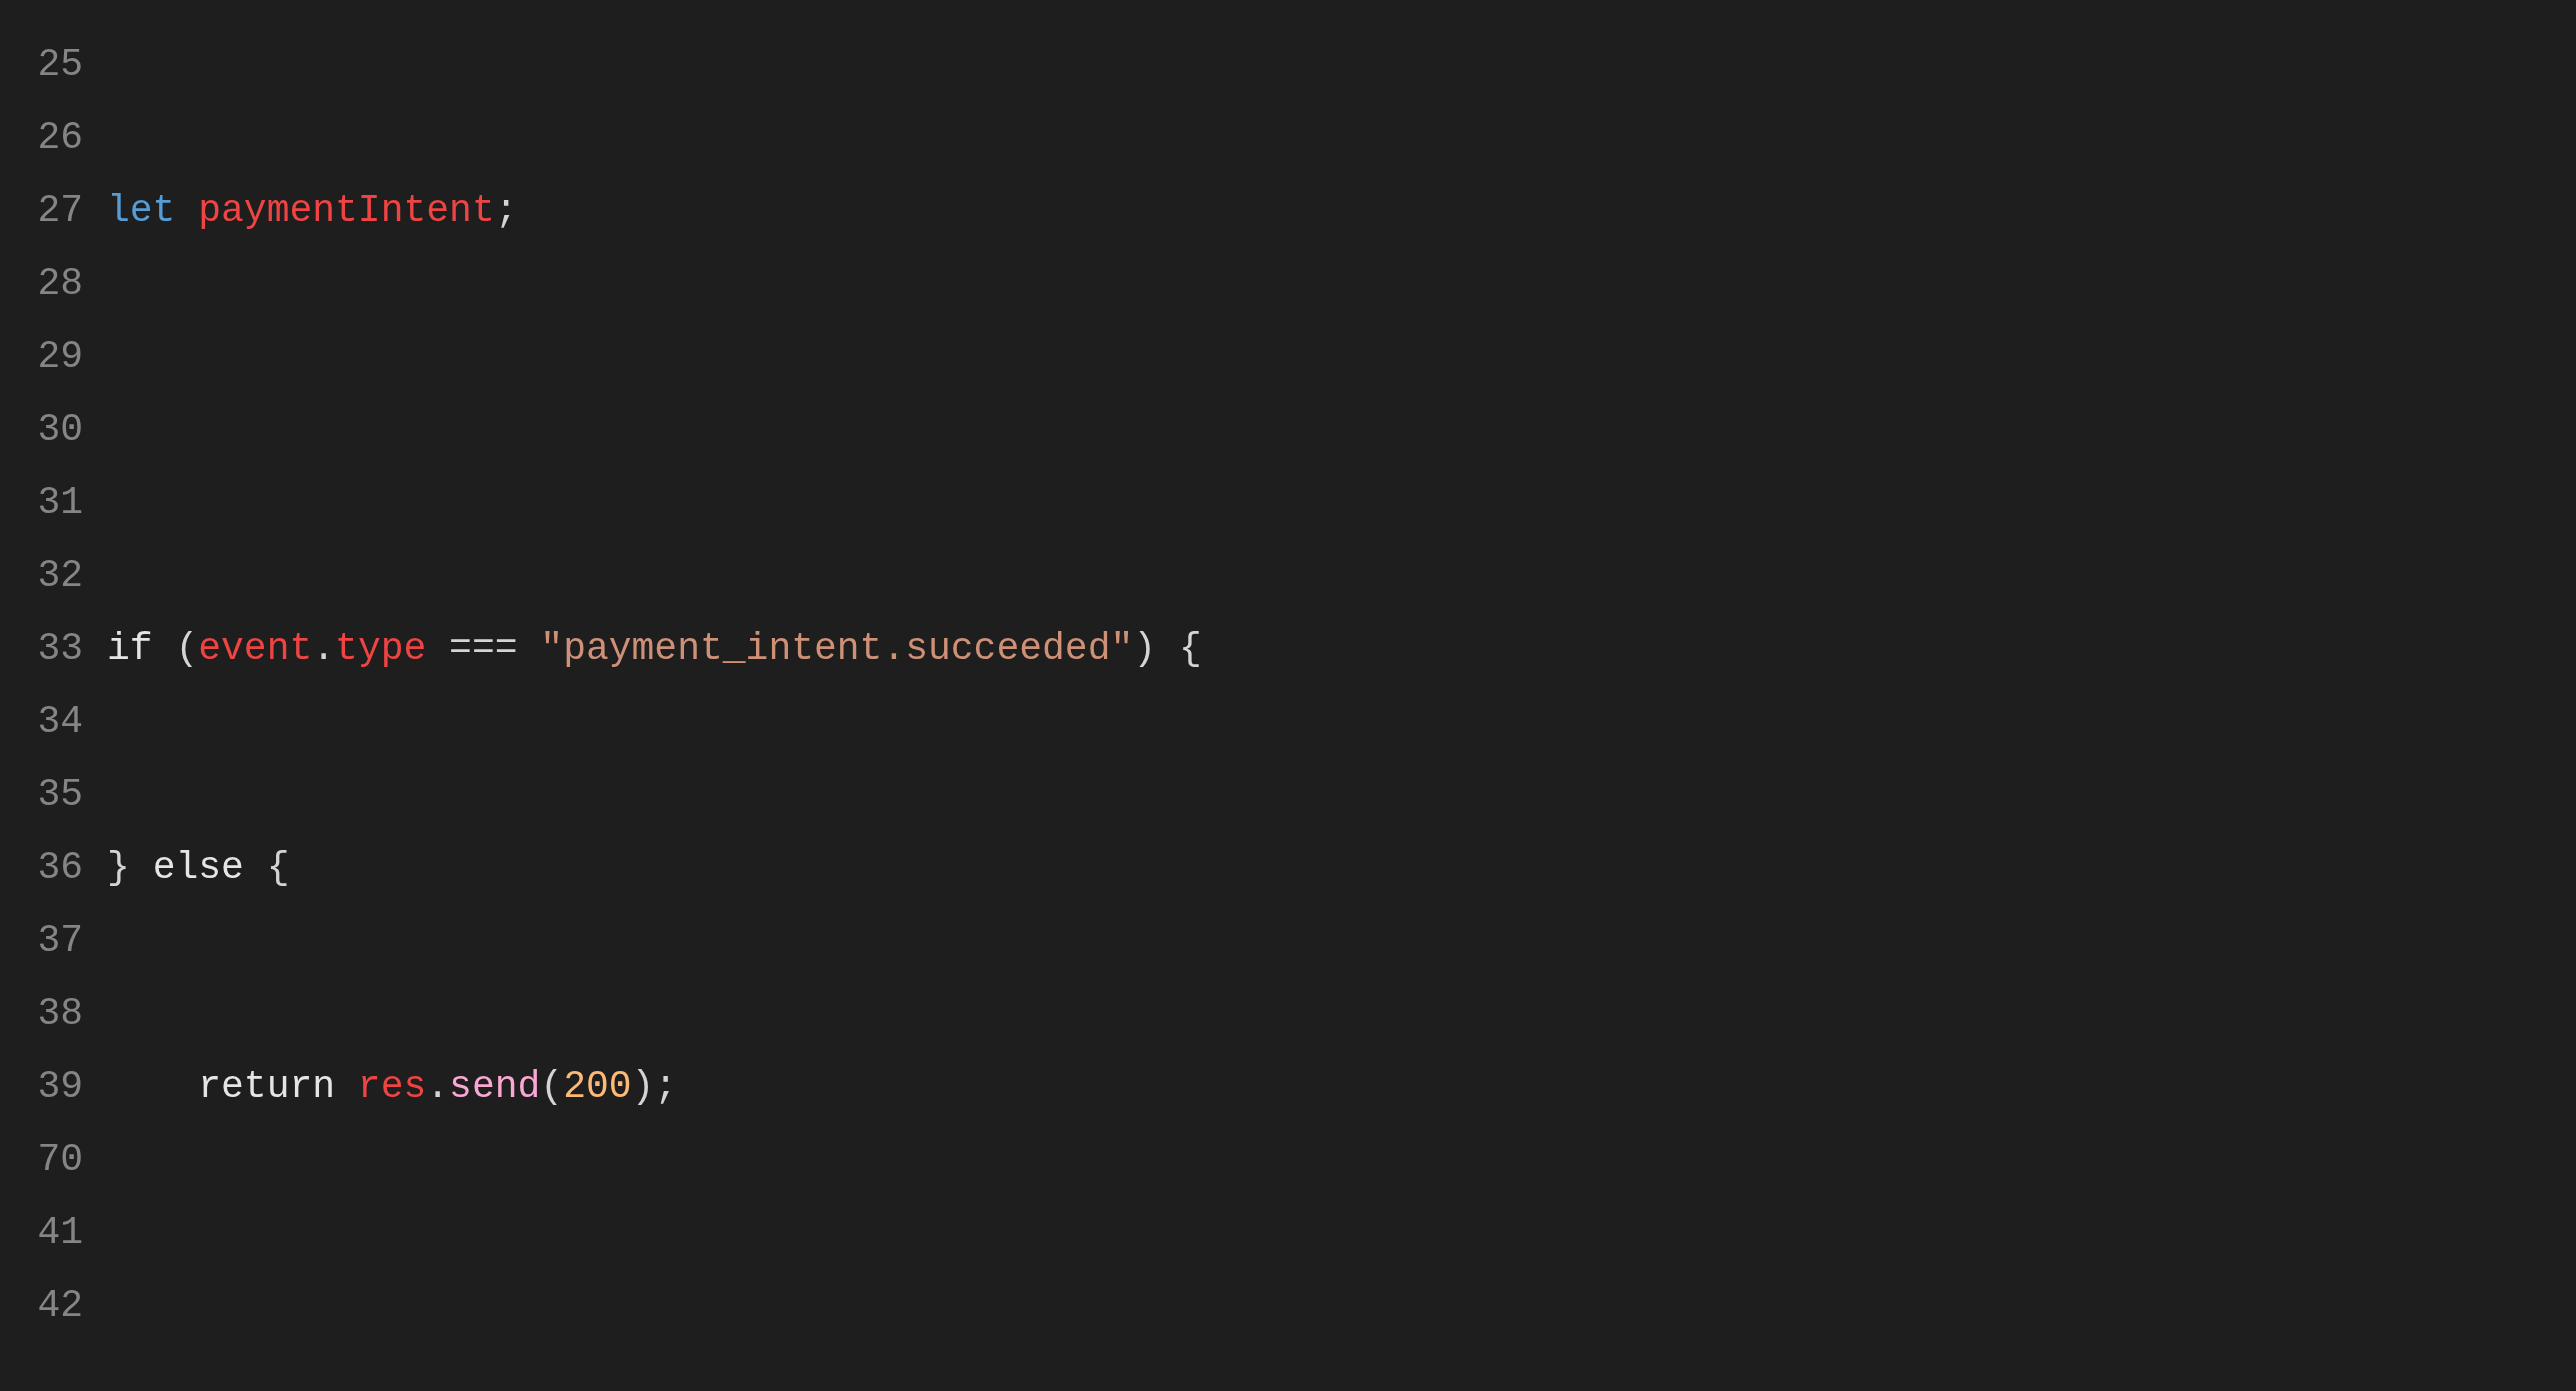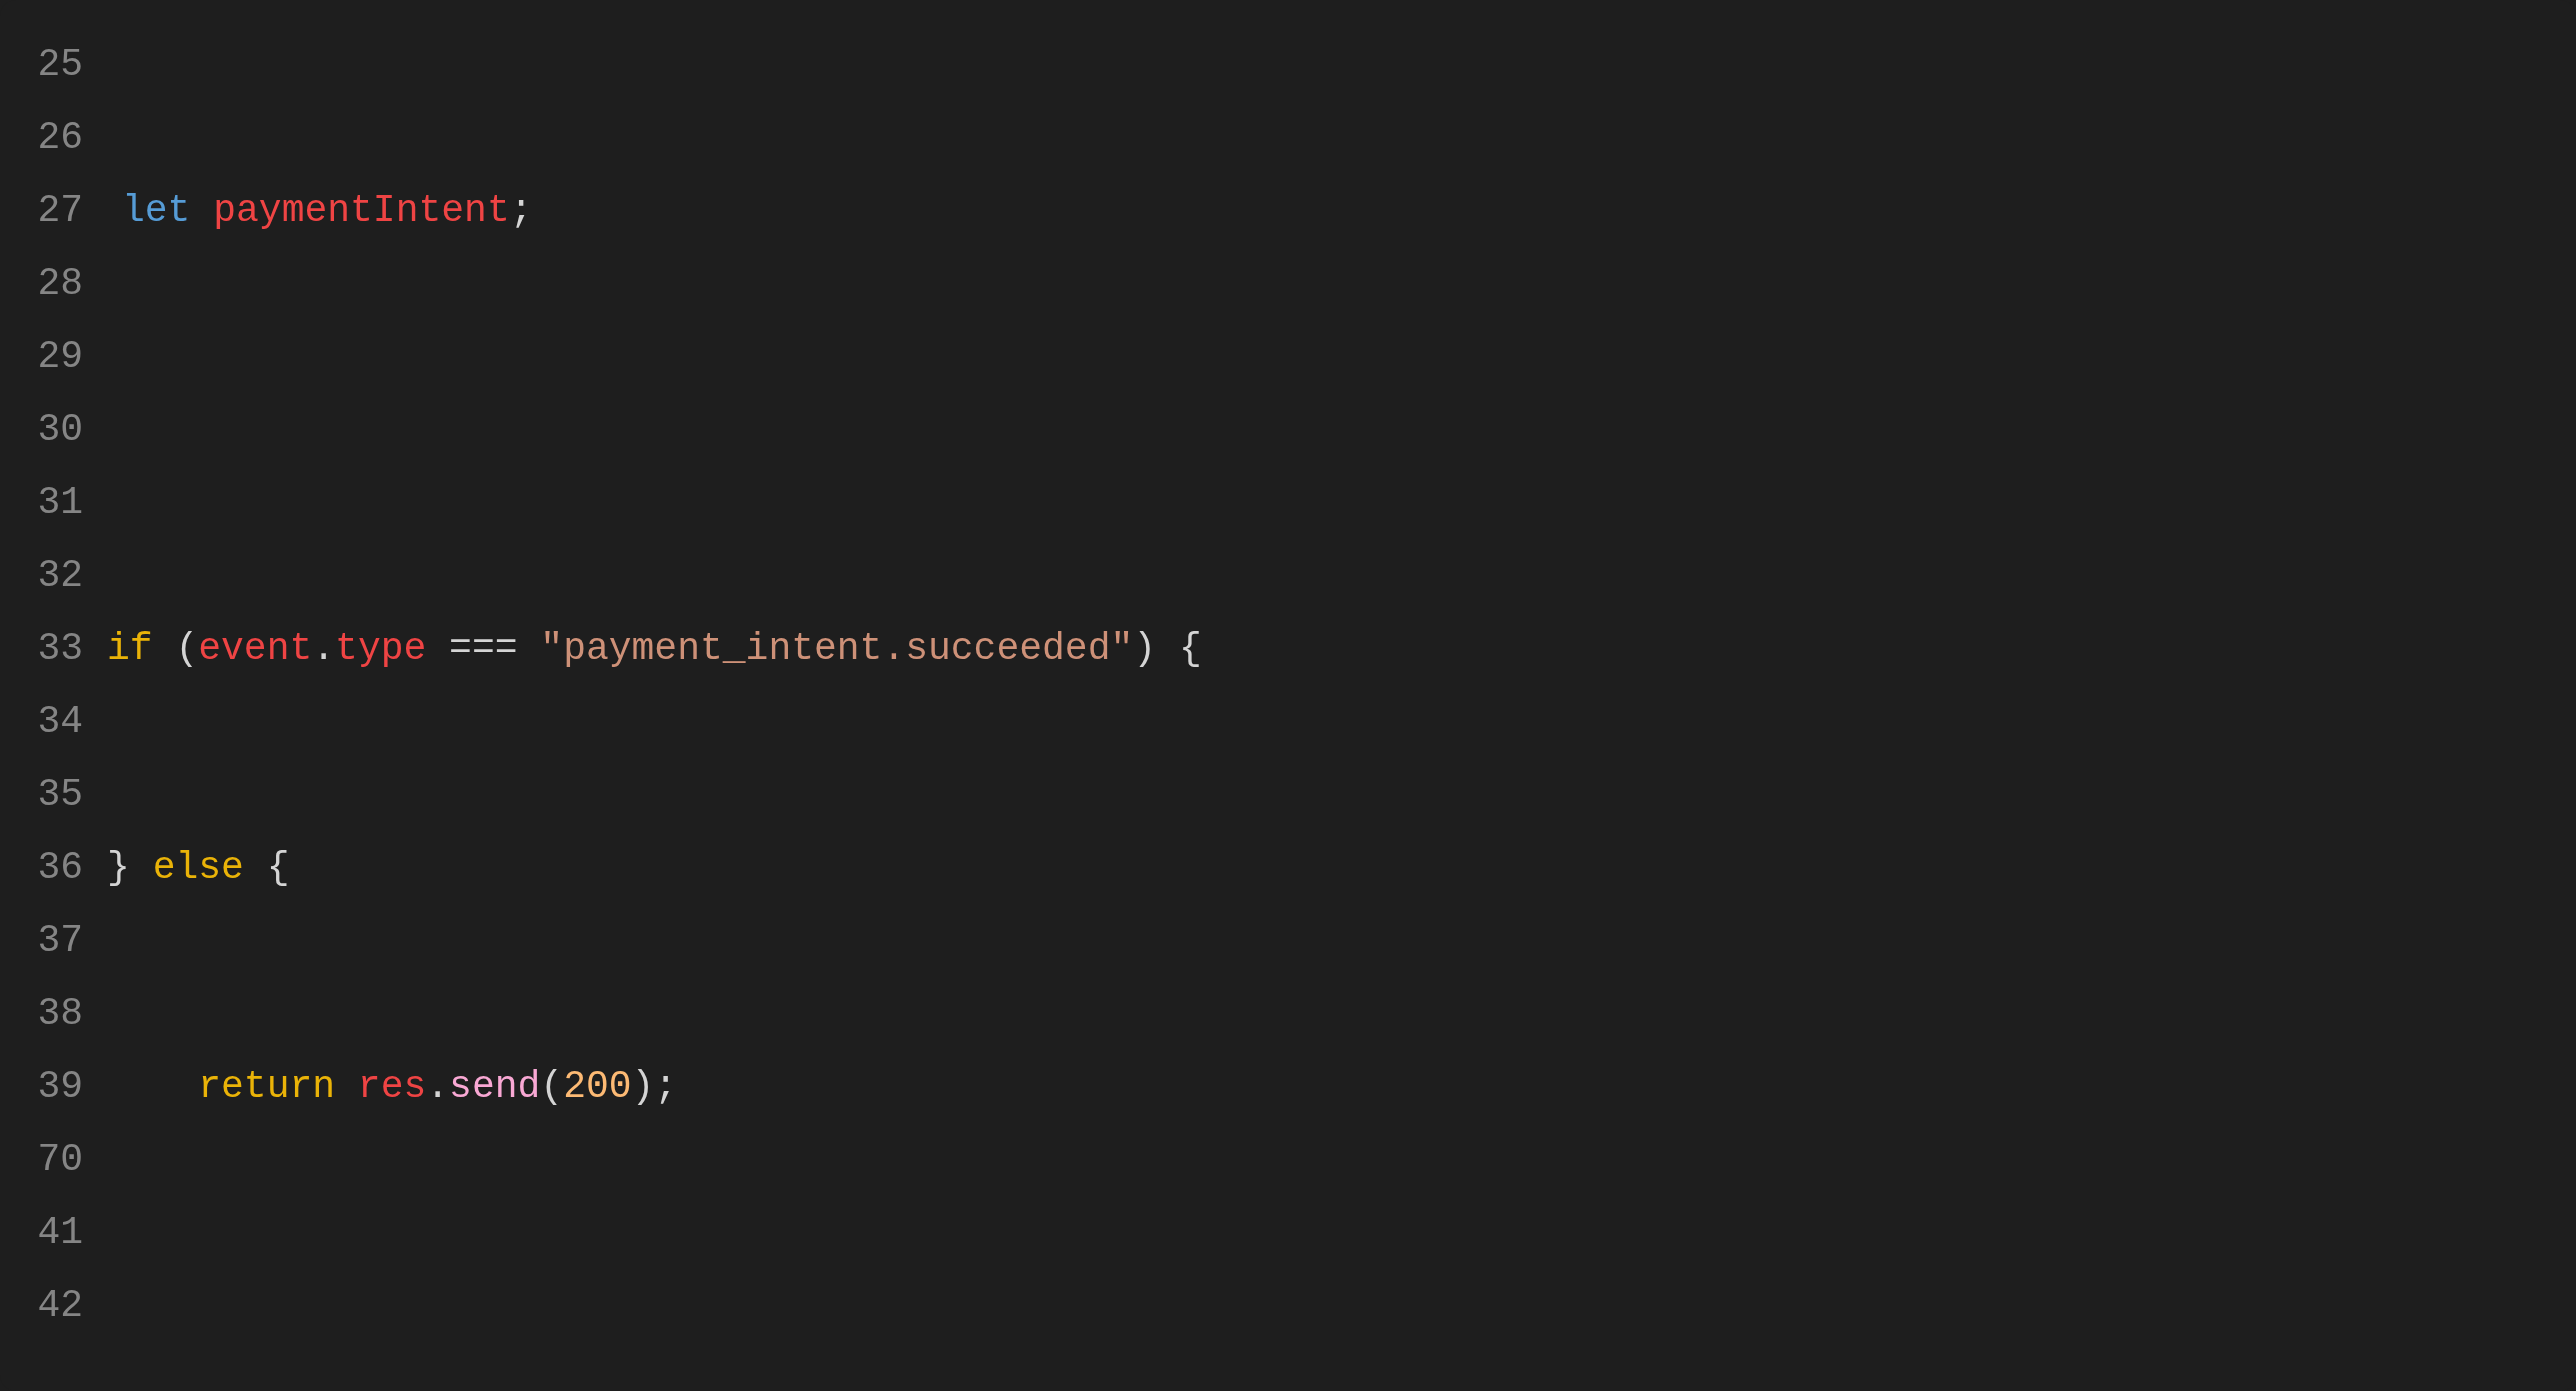--- a/index.html
+++ b/index.html
@@ -37,22 +37,22 @@
   }
   .code {
     flex: 1 1 auto;
     white-space: pre;
     color: #d4d4d4;
   }
   .code .row {
     display: block;
     height: 73px;
   }
-  .kw-blue   { color: #569cd6; margin-left: 15px; }  
-  .kw-pink   { color: #eab308; }  
+  .kw-blue   { color: #569cd6; }  
+  .kw-pink   { color: #e5e5e5; }  
   .ident     { color: #ef4444; }  
   .fn        { color: #f9a8d4; }  
   .str       { color: #ce9178; }  
   .num       { color: #fdba74; }  
   .punct     { color: #d4d4d4; }  
 </style>
 </head>
 <body>
 
 <div class="editor">

